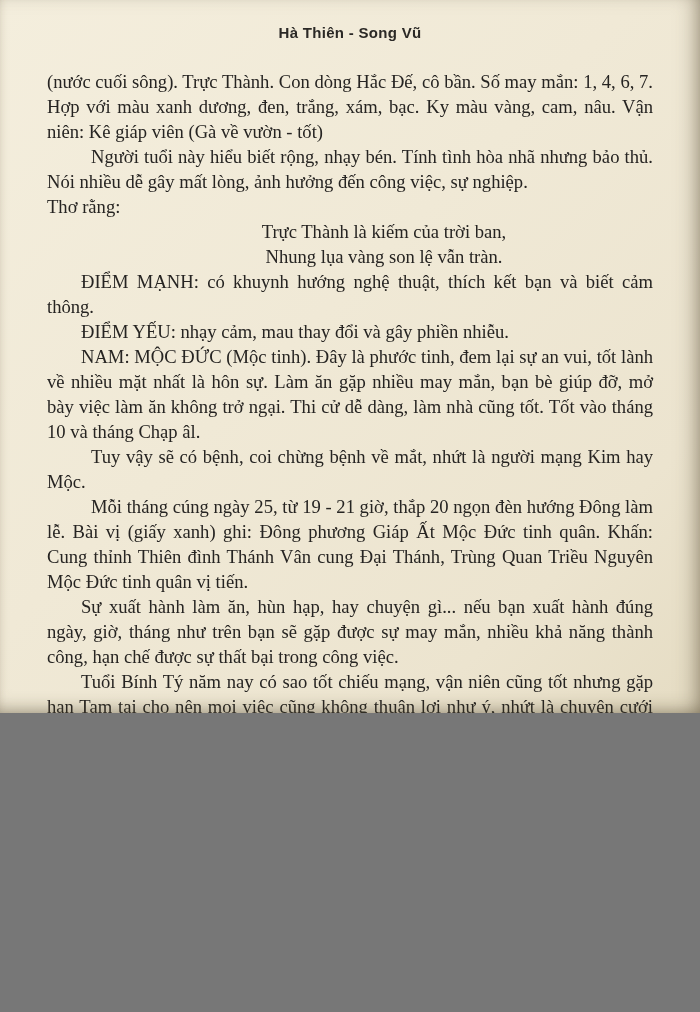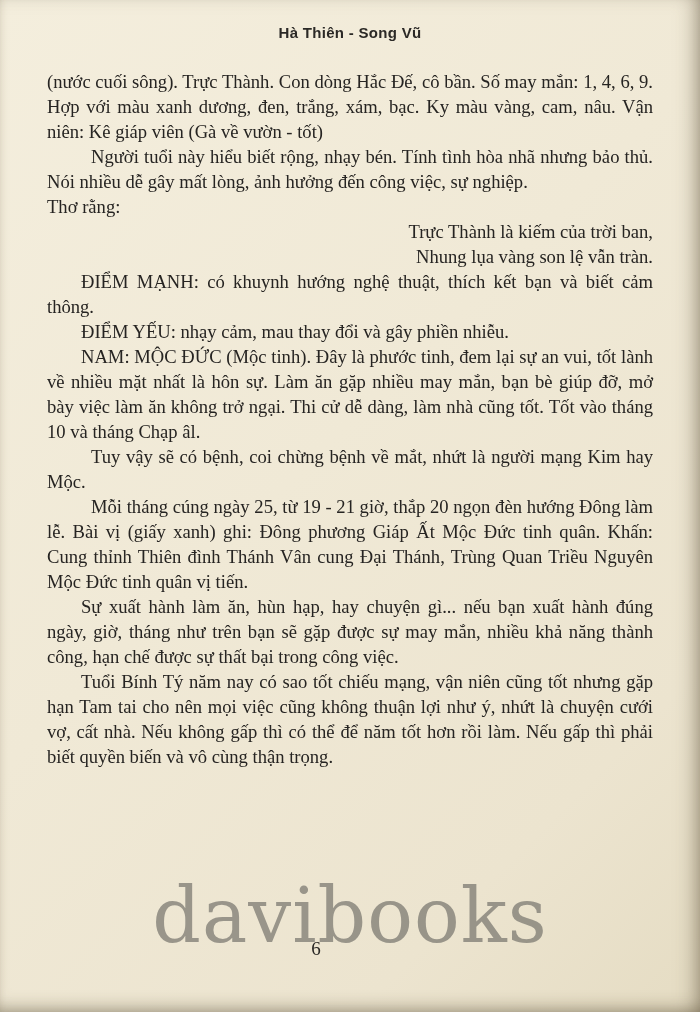--- a/index.html
+++ b/index.html
@@ -3,21 +3,21 @@
 <meta charset="utf-8">
 <style>
   html, body {
     margin: 0;
     padding: 0;
     background: #777;
   }
   .page {
     position: relative;
     width: 700px;
-    height: 1012px;
+    height: 713px;
     margin: 0 auto;
     background: linear-gradient(135deg, #f4eedd 0%, #f0e9d6 45%, #ece4cf 80%, #e5dcc3 100%);
     overflow: hidden;
     font-family: "Liberation Serif", "DejaVu Serif", serif;
     color: #262422;
   }
   
   .scan-shade {
     position: absolute;
     inset: 0;
@@ -49,21 +49,21 @@
     z-index: 2;
     font-size: 18.6px;
     line-height: 25px;
     text-align: justify;
   }
   .content p { margin: 0; }
   .para { text-indent: 34px; }
   .para.flush { text-indent: 0; }
   .para.indent-lg { text-indent: 44px; }
   .poem { margin-left: 68px; }
-  .poem-line { text-align: right; }
+  .poem-line { text-align: center; }
   .watermark {
     position: absolute;
     top: 878px;
     left: 0;
     width: 100%;
     text-align: center;
     z-index: 1;
     color: rgba(124, 121, 113, 0.75);
     pointer-events: none;
   }
@@ -92,21 +92,21 @@
   }
 </style>
 </head>
 <body>
 
 <div class="page">
 
   <div class="running-header">Hà Thiên - Song Vũ</div>
 
   <div class="content">
-    <p class="para flush">(nước cuối sông). Trực Thành. Con dòng Hắc Đế, cô bần. Số may mắn: 1, 4, 6, 9. Hợp với màu xanh dương, đen, trắng, xám, bạc. Ky màu vàng, cam, nâu. Vận niên: Kê giáp viên (Gà về vườn - tốt)</p>
+    <p class="para flush">(nước cuối sông). Trực Thành. Con dòng Hắc Đế, cô bần. Số may mắn: 1, 4, 6, 7. Hợp với màu xanh dương, đen, trắng, xám, bạc. Ky màu vàng, cam, nâu. Vận niên: Kê giáp viên (Gà về vườn - tốt)</p>
     <p class="para indent-lg">Người tuổi này hiểu biết rộng, nhạy bén. Tính tình hòa nhã nhưng bảo thủ. Nói nhiều dễ gây mất lòng, ảnh hưởng đến công việc, sự nghiệp.</p>
     <p class="para flush">Thơ rằng:</p>
 
     <div class="poem">
       <p class="poem-line">Trực Thành là kiếm của trời ban,</p>
       <p class="poem-line">Nhung lụa vàng son lệ vẫn tràn.</p>
     </div>
 
     <p class="para">ĐIỂM MẠNH: có khuynh hướng nghệ thuật, thích kết bạn và biết cảm thông.</p>
     <p class="para">ĐIỂM YẾU: nhạy cảm, mau thay đổi và gây phiền nhiễu.</p>

